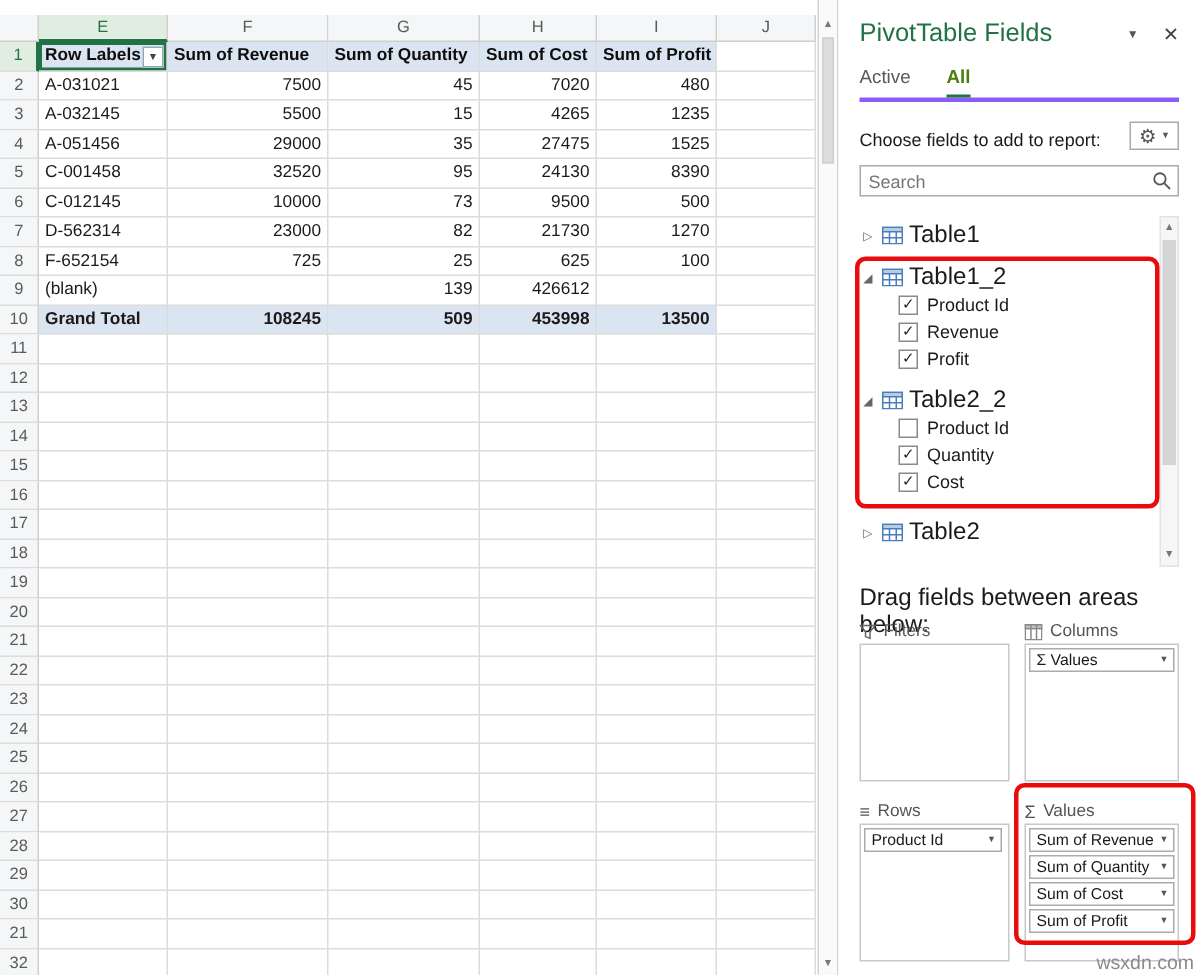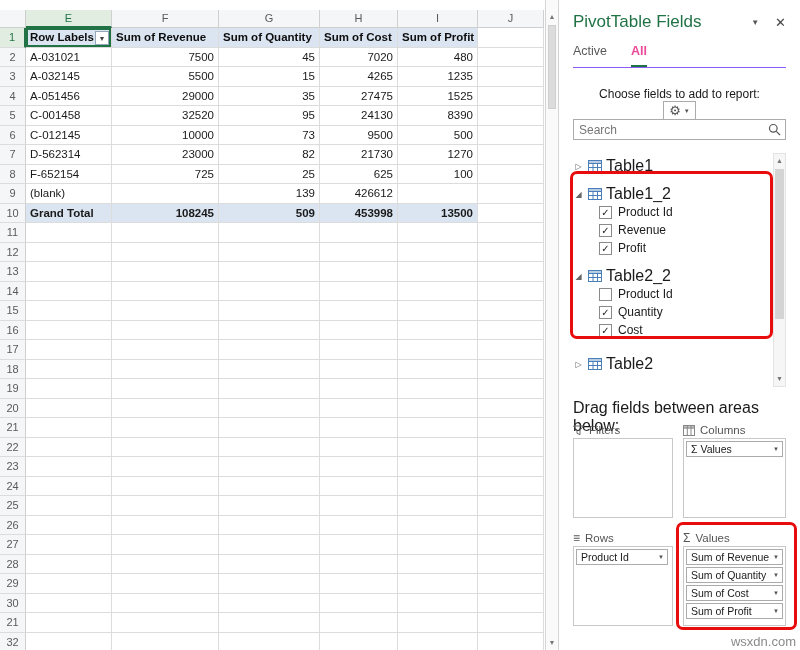--- a/index.html
+++ b/index.html
@@ -35,25 +35,25 @@
   .sb-thumb { height:84px; margin:1px 2px; background:#dcdcdc; border:1px solid #cfcfcf; }
   .sb-spacer, .sb-fill { flex:1; }
 
   
   .panel { flex:1; padding:12px 14px 0 14px; background:#fff; position:relative; }
   .p-head { display:flex; justify-content:space-between; align-items:flex-start; height:26px;gap:28px; }
   .p-title { font-size:17px; color:#217346; }
   .p-headbtns { display:flex; gap:16px; align-items:center; padding-top:3px; }
   .p-menu { font-size:8px; color:#555; cursor:pointer; }
   .p-close { font-size:13px; color:#444; cursor:pointer; }
-  .p-tabs { margin-top:6px; height:24px; display:flex; gap:24px; border-bottom:1px solid #8b5cf6; }
+  .p-tabs { margin-top:6px; height:24px; display:flex; gap:24px; border-bottom:3px solid #8b5cf6; }
   .tab { font-size:12.5px; color:#595959; padding-bottom:4px; cursor:pointer; }
-  .tab.sel { color:#ec4899; font-weight:bold; border-bottom:2px solid #217346; }
-  .p-choose { margin-top:19px; height:22px; display:flex; justify-content:space-between; align-items:center;
-    font-size:12px; color:#1a1a1a;flex-direction:column; }
+  .tab.sel { color:#4d7c0f; font-weight:bold; border-bottom:2px solid #217346; }
+  .p-choose { margin-top:10px; height:22px; display:flex; justify-content:space-between; align-items:flex-end;
+    font-size:12px; color:#1a1a1a; }
   .gearbtn { display:inline-flex; align-items:center; gap:3px; border:1px solid #ababab; background:#fff;
     padding:2px 5px; cursor:pointer; }
   .gear { font-size:13px; color:#555; line-height:13px; }
   .tiny-caret { font-size:6px; color:#555; }
   .p-search { margin-top:10px; position:relative; }
   .p-search input { width:100%; height:21px; border:1px solid #ababab; font-family:"Liberation Sans",sans-serif;
     font-size:12px; color:#ec4899; padding:0 22px 0 5px; outline:none; }
   .p-search input::placeholder { color:#767676; }
   .mag { position:absolute; right:5px; top:4px; }
 
@@ -71,21 +71,21 @@
   .fname { font-size:12px; color:#1a1a1a; }
   .list-sb { width:13px; background:#f6f6f6; border:1px solid #e3e3e3; display:flex; flex-direction:column; }
   .sb-thumb2 { height:150px; margin:1px 1px; background:#d4d4d4; }
 
   .p-drag { margin-top:12px; font-size:16px; color:#1a1a1a; height:15px; }
 
   .areas { margin-top:8px; display:grid; grid-template-columns:100px 1fr; column-gap:10px; row-gap:12px; }
   .a-head { display:flex; align-items:center; gap:5px; height:16px; margin-bottom:0; color:#555;
     font-size:11.5px; }
   .a-ic { font-size:12px; color:#555; line-height:12px; }
-  .a-box { border:1px solid #c8c8c8; background:#fff; height:80px; padding:2px; }
+  .a-box { border:1px solid #c8c8c8; background:#fff; height:92px; padding:2px; }
   .pill { display:flex; justify-content:space-between; align-items:center; height:16px; margin-bottom:2px;
     border:1px solid #ababab; background:#fff; padding:0 3px 0 4px; font-size:10.5px; color:#1a1a1a; cursor:pointer; }
   .pill-c { font-size:6px; color:#555; }
   [data-name="rows-area-box"] .pill { width:92px; }
 
   
   .ann { position:absolute; border:3px solid #e80c0c; border-radius:7px; pointer-events:none; }
   .ann1 { left:570px; top:171px; width:203px; height:168px; }
   .ann2 { left:676px; top:522px; width:121px; height:108px; }
   .watermark { position:absolute; right:4px; bottom:1px; font-size:13px; color:#8a8a8a; }

